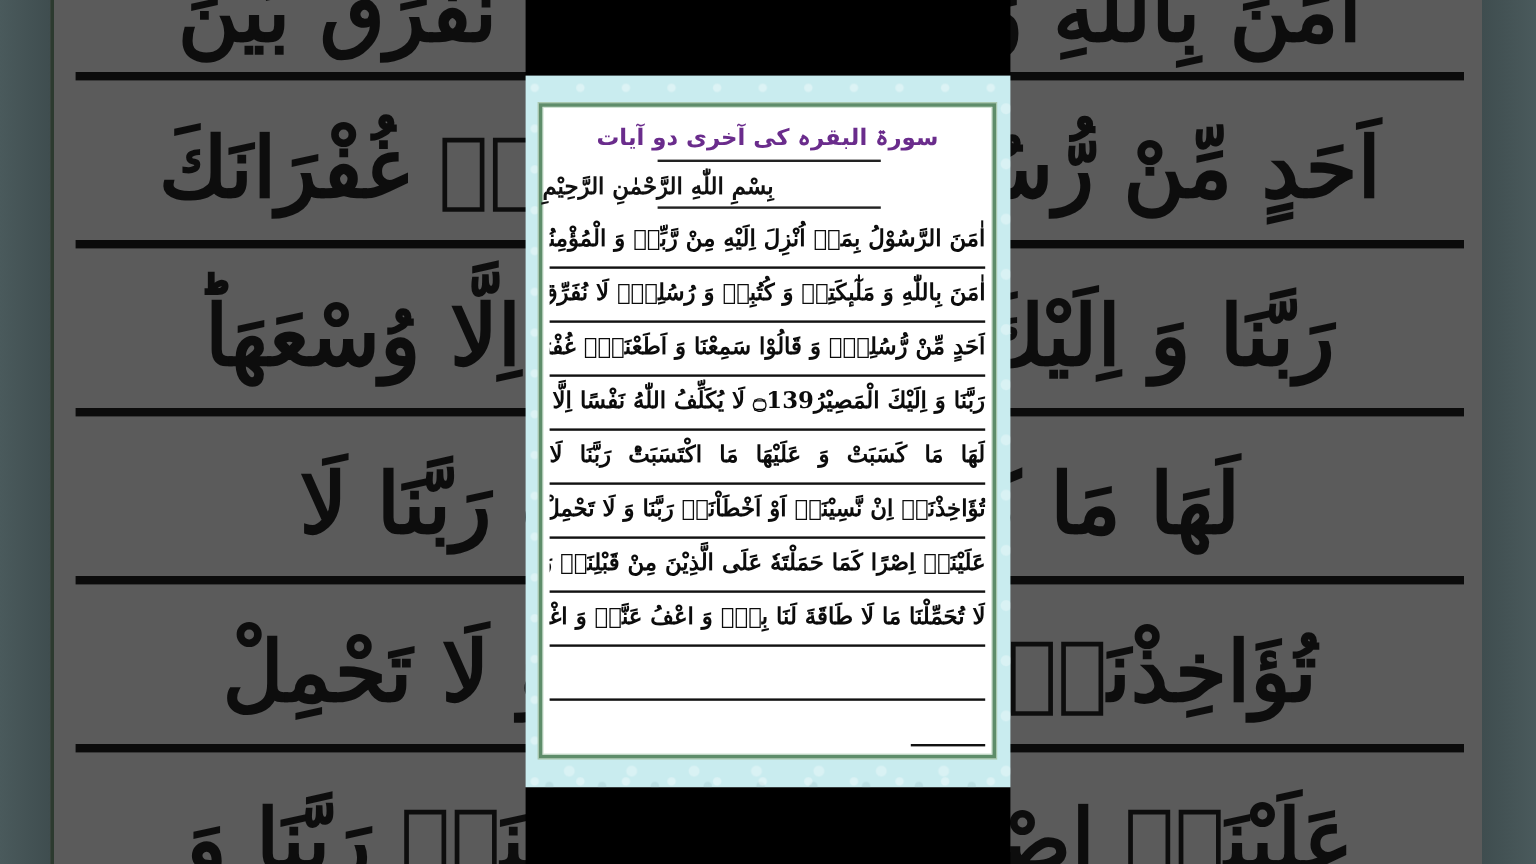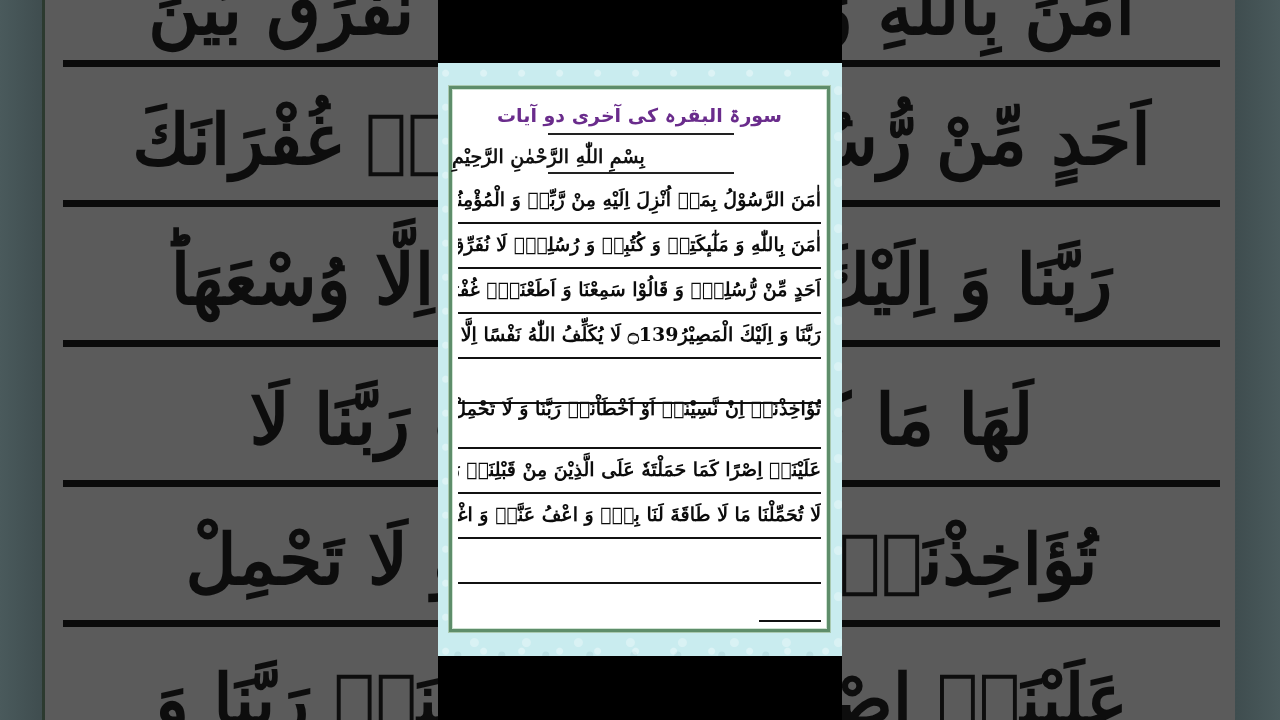--- a/index.html
+++ b/index.html
@@ -100,22 +100,23 @@
     <div class="bism-rule"></div>
 
     <div class="verse-line" style="top:90px">اٰمَنَ الرَّسُوْلُ بِمَاۤ اُنْزِلَ اِلَيْهِ مِنْ رَّبِّهٖ وَ الْمُؤْمِنُوْنَؕ كُلٌّ</div>
     <div class="rule" style="top:133px"></div>
     <div class="verse-line" style="top:135px">اٰمَنَ بِاللّٰهِ وَ مَلٰٓىٕكَتِهٖ وَ كُتُبِهٖ وَ رُسُلِهٖ۫ لَا نُفَرِّقُ بَيْنَ</div>
     <div class="rule" style="top:178px"></div>
     <div class="verse-line" style="top:180px">اَحَدٍ مِّنْ رُّسُلِهٖ۫ وَ قَالُوْا سَمِعْنَا وَ اَطَعْنَا٘ۗ غُفْرَانَكَ</div>
     <div class="rule" style="top:223px"></div>
     <div class="verse-line" style="top:225px">رَبَّنَا وَ اِلَيْكَ الْمَصِيْرُ۝139 لَا يُكَلِّفُ اللّٰهُ نَفْسًا اِلَّا وُسْعَهَاؕ</div>
     <div class="rule" style="top:268px"></div>
+    <div class="verse-line" style="top:270px">لَهَا مَا كَسَبَتْ وَ عَلَيْهَا مَا اكْتَسَبَتْؕ رَبَّنَا لَا</div>
     <div class="rule" style="top:313px"></div>
-    <div class="verse-line" style="top:299px">تُؤَاخِذْنَاۤ اِنْ نَّسِيْنَاۤ اَوْ اَخْطَاْنَاۚ رَبَّنَا وَ لَا تَحْمِلْ</div>
+    <div class="verse-line" style="top:315px">تُؤَاخِذْنَاۤ اِنْ نَّسِيْنَاۤ اَوْ اَخْطَاْنَاۚ رَبَّنَا وَ لَا تَحْمِلْ</div>
     <div class="rule" style="top:358px"></div>
     <div class="verse-line" style="top:360px">عَلَيْنَاۤ اِصْرًا كَمَا حَمَلْتَهٗ عَلَى الَّذِيْنَ مِنْ قَبْلِنَاۚ رَبَّنَا وَ</div>
     <div class="rule" style="top:403px"></div>
     <div class="verse-line" style="top:405px">لَا تُحَمِّلْنَا مَا لَا طَاقَةَ لَنَا بِهٖۚ وَ اعْفُ عَنَّاٙ وَ اغْفِرْ</div>
     <div class="rule" style="top:448px"></div>
     <div class="rule" style="top:493px"></div>
     <div class="rule short" style="top:531px"></div>
   </div>
 </div>
 

